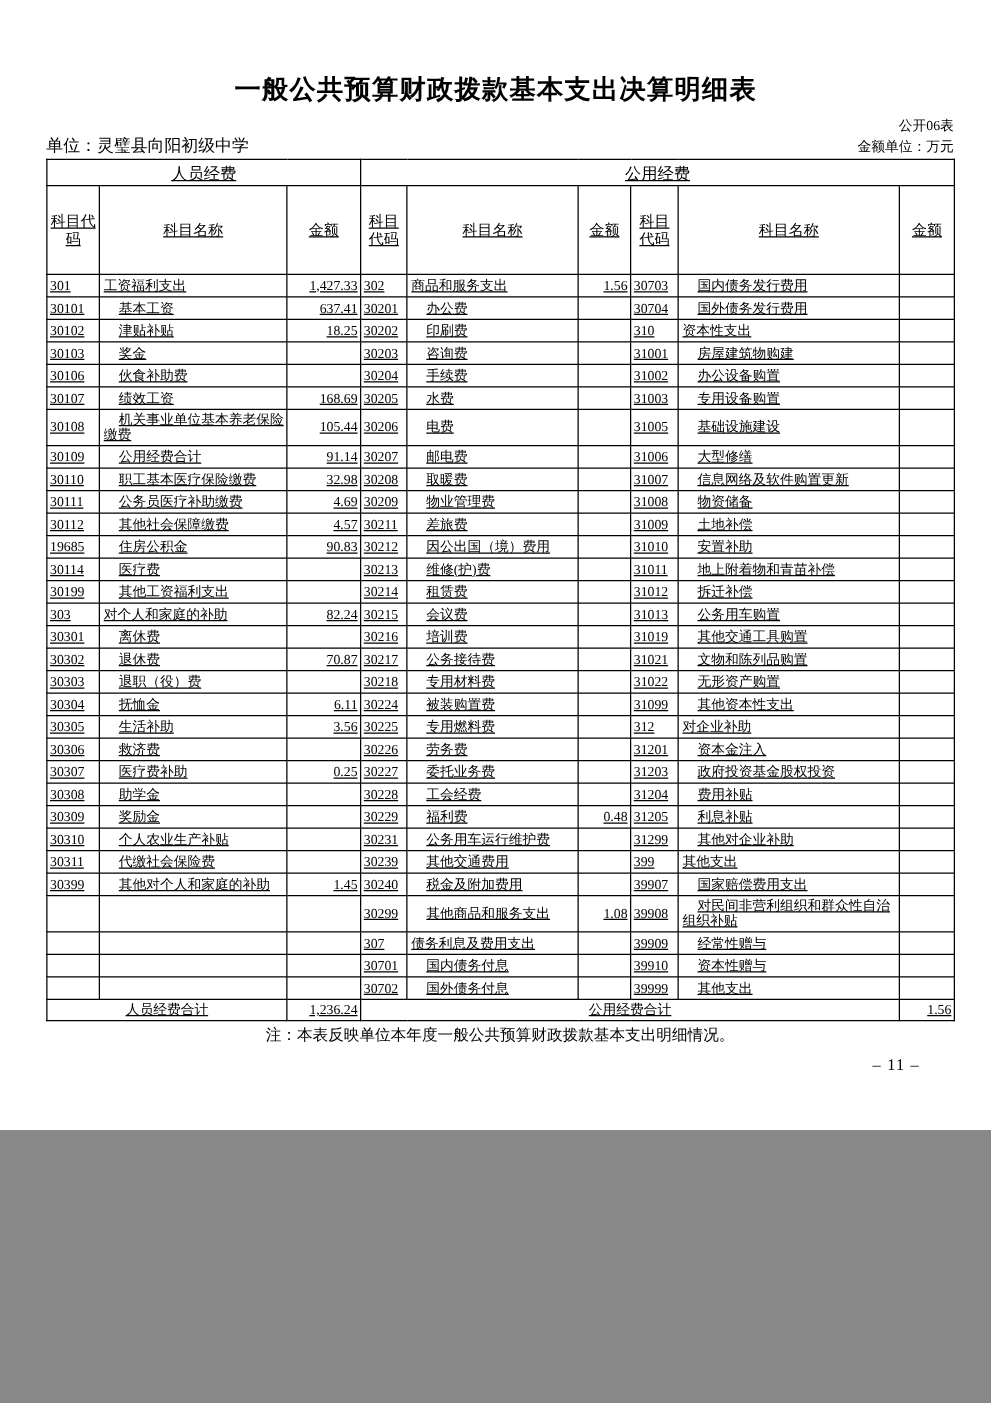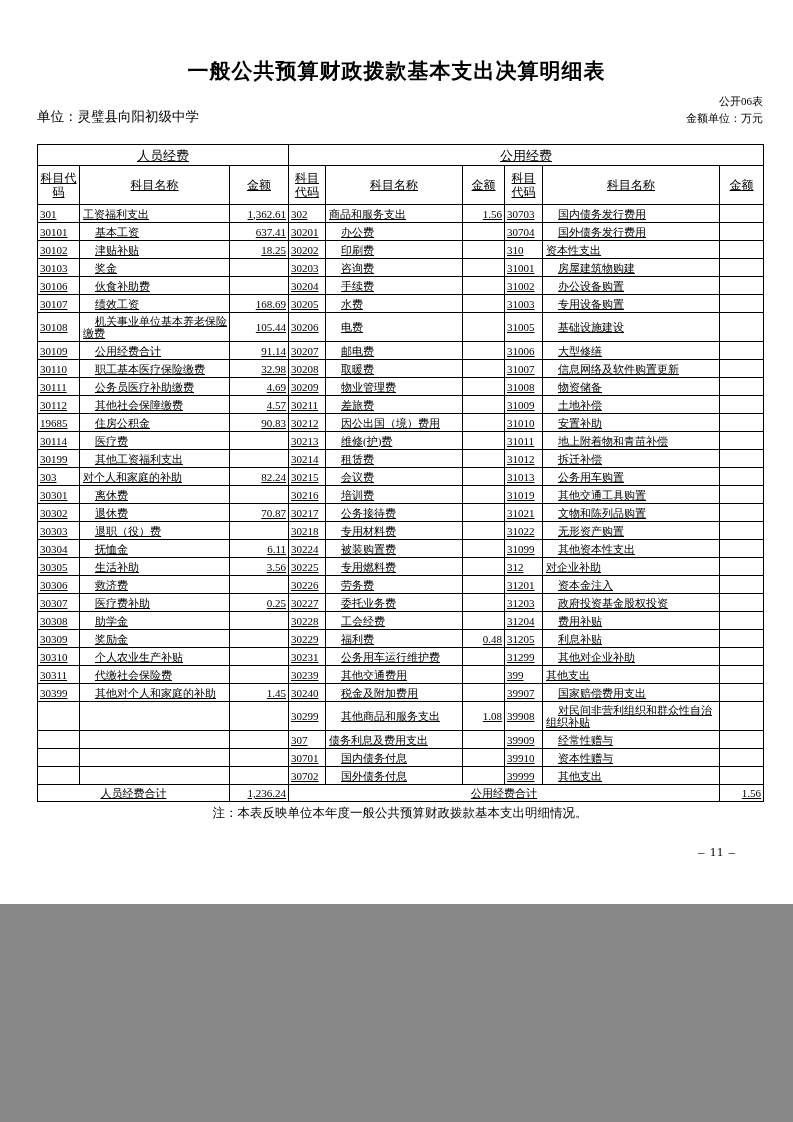--- a/index.html
+++ b/index.html
@@ -26,21 +26,21 @@
     text-align:right;
     font-size:11px;
     margin-top:10px;
     line-height:13px;
   }
   .unit-row {
     display:flex;
     justify-content:space-between;
     align-items:flex-end;
     margin-top:1px;
-    margin-bottom:19px;
+    margin-bottom:2px;
   }
   .unit-label { font-size:13.5px; line-height:16px; }
   .amount-unit { font-size:11px; line-height:14px; }
 
   table.main {
     border-collapse:collapse;
     width:726px;
     table-layout:fixed;
     border:1.5px solid #000;
     text-decoration:underline;
@@ -56,21 +56,21 @@
     height:18px;
     line-height:15px;
     padding:1px 0;
   }
   thead .col-header th {
     font-weight:normal;
     font-size:12px;
     text-align:center;
     height:38px;
     line-height:14px;
-    padding:0 2px;
+    padding:16px 2px;
     vertical-align:middle;
   }
   tbody td {
     font-size:11px;
     line-height:12px;
     padding:2px 2px;
     vertical-align:middle;
     word-break:break-all;
   }
   tbody td.code { text-align:left; padding-left:2px; padding-right:0; }
@@ -141,21 +141,21 @@
           <th>金额</th>
           <th>科目代码</th>
           <th>科目名称</th>
           <th>金额</th>
         </tr>
       </thead>
       <tbody>
           <tr>
             <td class="code">301</td>
             <td class="name">工资福利支出</td>
-            <td class="amt">1,362.61</td>
+            <td class="amt">1,427.33</td>
             <td class="code">302</td>
             <td class="name">商品和服务支出</td>
             <td class="amt">1.56</td>
             <td class="code">30703</td>
             <td class="name indent">国内债务发行费用</td>
             <td class="amt"></td>
           </tr>
           <tr>
             <td class="code">30101</td>
             <td class="name indent">基本工资</td>

